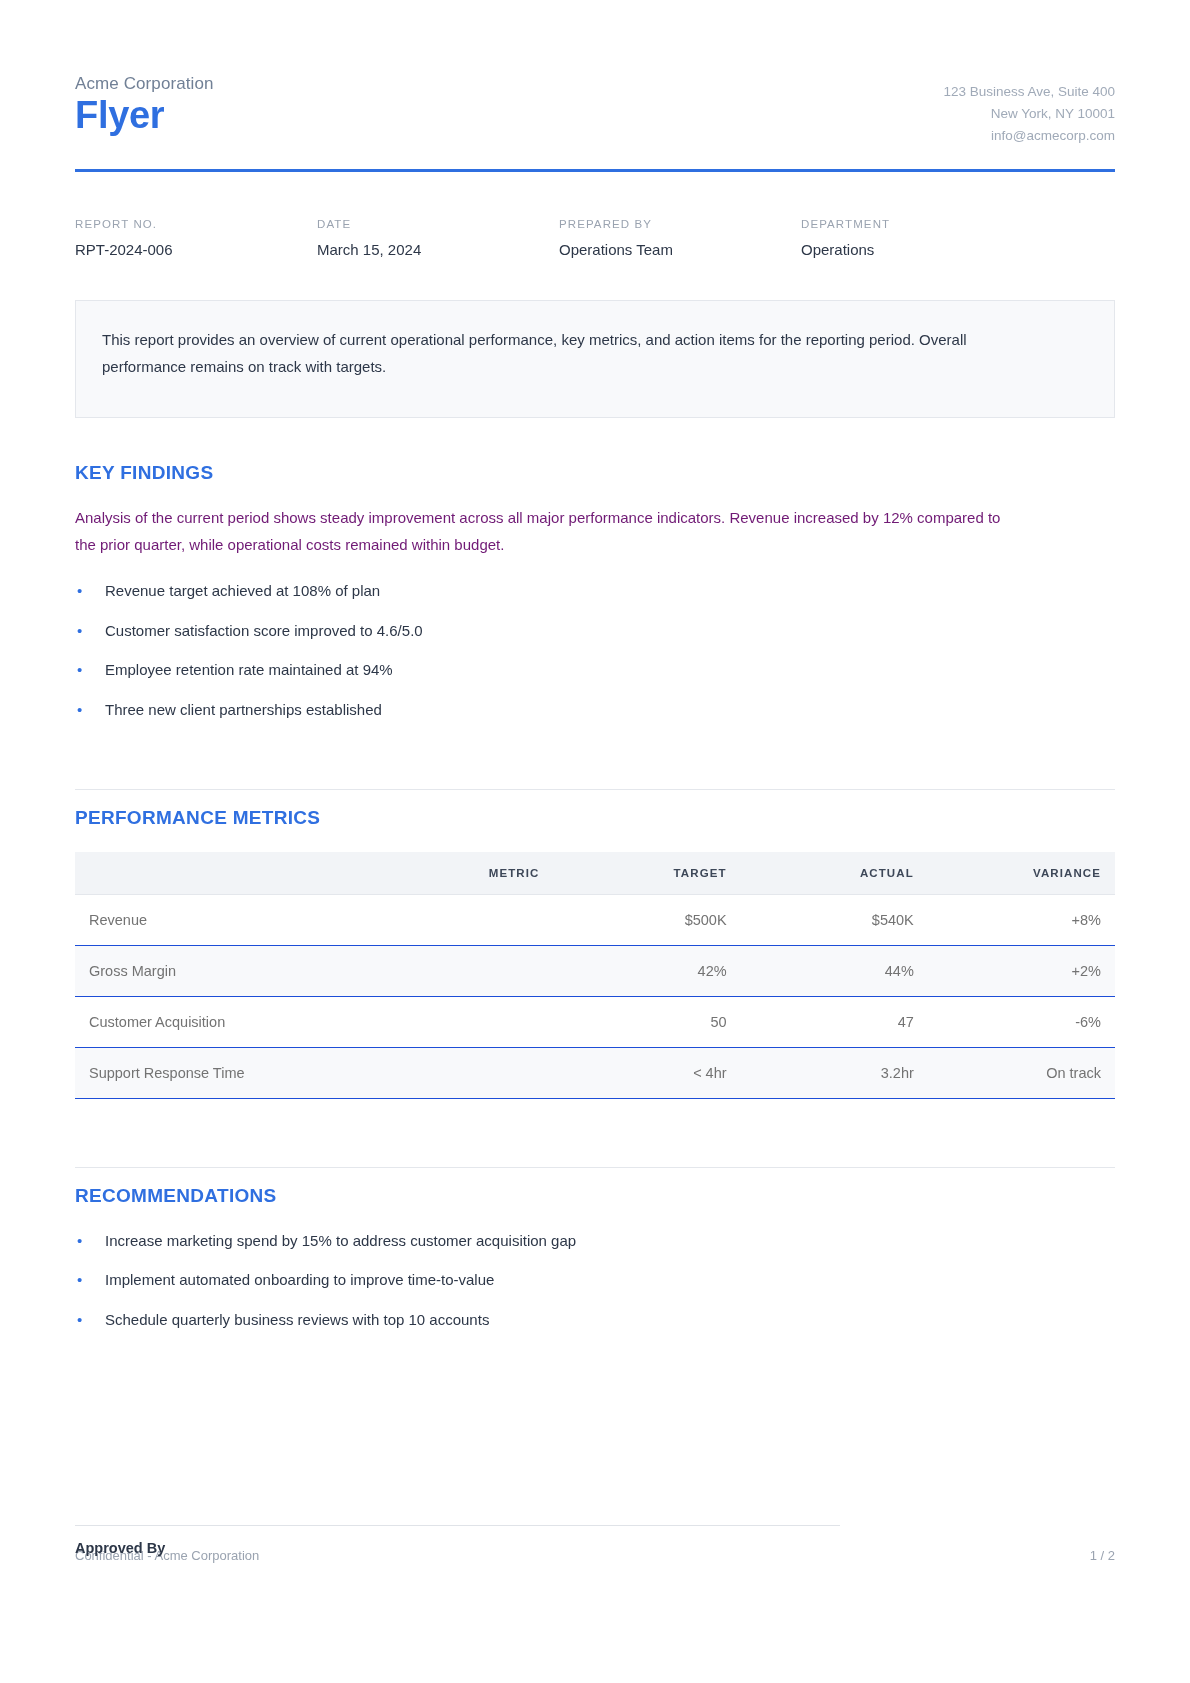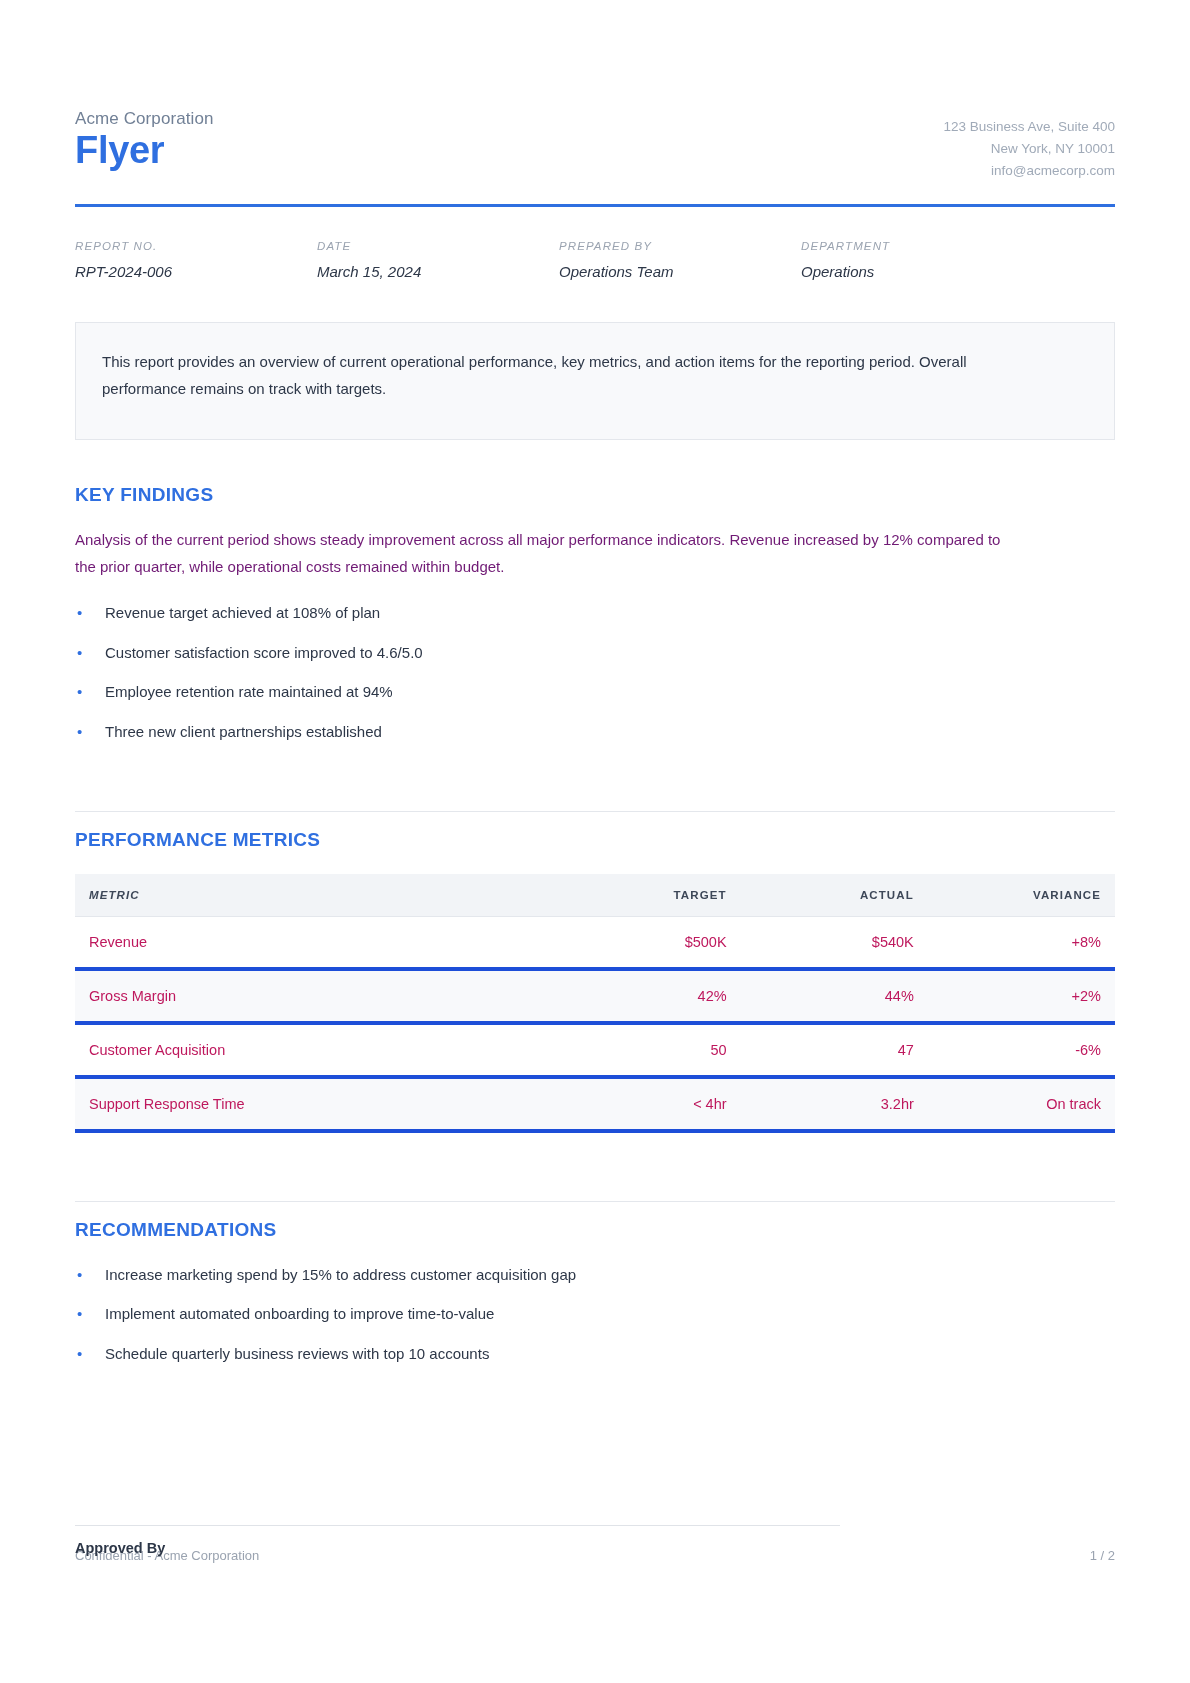--- a/index.html
+++ b/index.html
@@ -17,21 +17,21 @@
     width: 1190px;
     height: 1683px;
     padding: 0 75px;
   }
 
   
   .doc-header {
     display: flex;
     justify-content: space-between;
     align-items: flex-start;
-    padding-top: 108px;
+    padding-top: 73px;
   }
   .company-name {
     font-size: 17px;
     color: #718096;
     letter-spacing: 0.1px;
     line-height: 1.3;
   }
   .doc-title {
     font-size: 38px;
     font-weight: bold;
@@ -47,22 +47,21 @@
     padding-top: 8px;
   }
   .header-rule {
     margin-top: 22px;
     border-bottom: 3px solid #2f6fe0;
   }
 
   
   .meta-row {
     display: flex;
-    margin-top: 33px;
-    font-style: italic;
+    margin-top: 46px;
   }
   .meta-item { flex: 0 0 242px; }
   .meta-label {
     font-size: 11.5px;
     letter-spacing: 1.1px;
     color: #9aa3b0;
     text-transform: uppercase;
     line-height: 1.2;
   }
   .meta-value {
@@ -142,26 +141,26 @@
     background: #f2f4f7;
     font-size: 11.5px;
     letter-spacing: 1.1px;
     text-transform: uppercase;
     color: #3d4758;
     font-weight: bold;
     padding: 15px 14px;
     text-align: right;
     border-bottom: 1px solid #e4e7ec;
   }
-  table.metrics thead th:first-child { text-align: left; font-style: italic; }
+  table.metrics thead th:first-child { text-align: right; }
   table.metrics tbody td {
     padding: 17px 14px;
     text-align: right;
-    color: #be185d;
-    border-bottom: 4px solid #1d4ed8;
+    color: #737373;
+    border-bottom: 1px solid #1d4ed8;
   }
   table.metrics tbody td:first-child { text-align: left; }
   table.metrics tbody tr:nth-child(even) { background: #f8f9fb; }
   .col-metric { width: 46%; }
   .col-num { width: 18%; }
 
   
   .footer {
     position: absolute;
     left: 75px;

